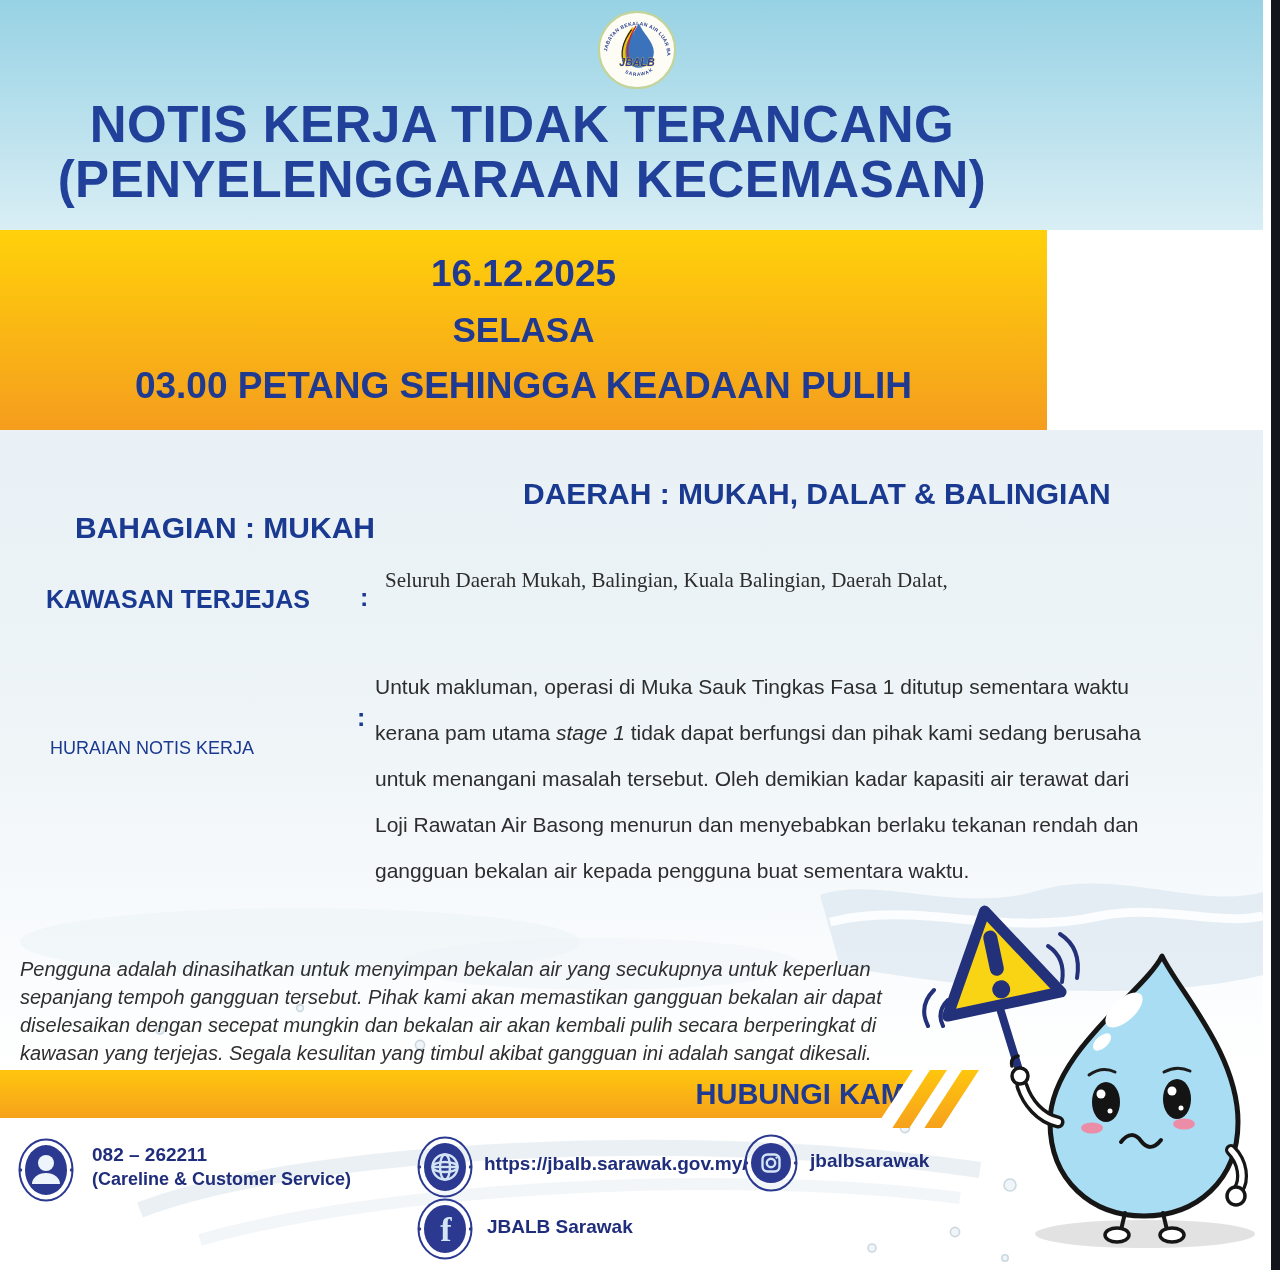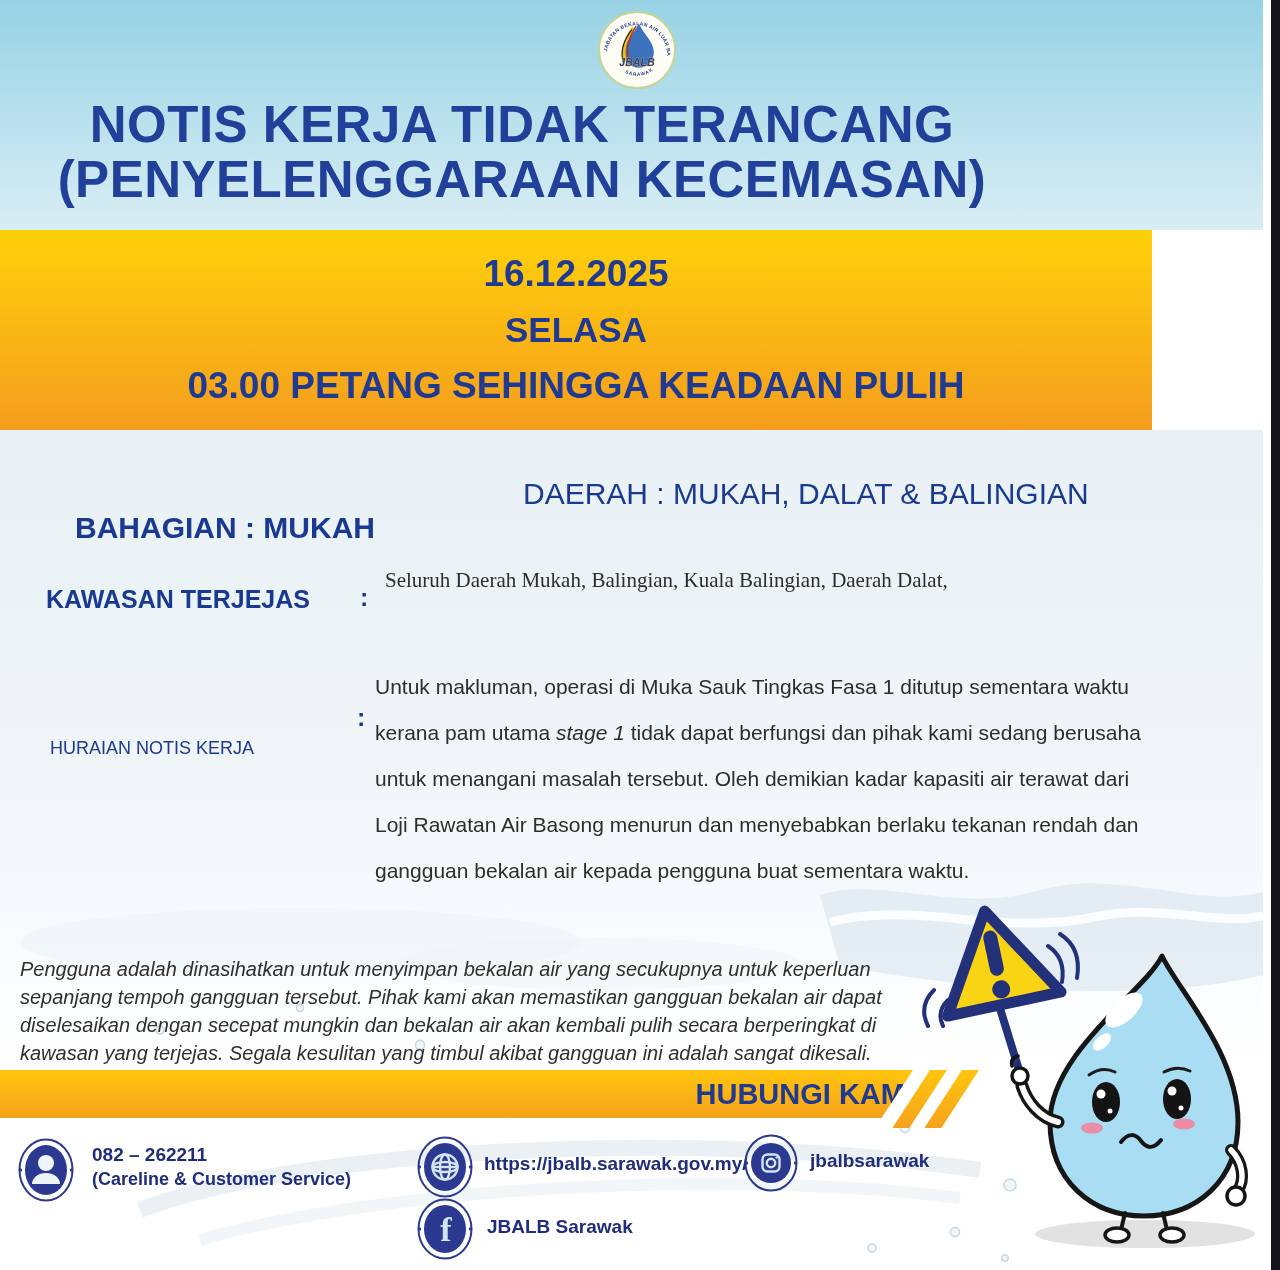--- a/index.html
+++ b/index.html
@@ -8,34 +8,34 @@
 
   
   .header{position:absolute;left:0;top:0;width:1263px;height:230px;
           background:linear-gradient(180deg,var(--header_top,#97d2e4) 0%,var(--header_bottom,#d9eef5) 100%);}
   .logo{position:absolute;left:598px;top:11px;width:78px;height:78px;}
   .title{position:absolute;left:0;top:97px;width:1044px;text-align:center;
          font-weight:bold;font-size:51px;line-height:55px;letter-spacing:.5px;
          color:var(--navy,#21409a);}
 
   
-  .band{position:absolute;left:0;top:230px;width:1152px;height:200px;
+  .band{position:absolute;left:0;top:230px;width:1047px;height:200px;
         background:linear-gradient(180deg,var(--orange_top,#ffd10a) 0%,var(--orange_bottom,#f59d1e) 100%);
         display:flex;flex-direction:column;align-items:center;justify-content:center;gap:15px;
         color:var(--band_text,#1f3a90);font-weight:bold;}
   .sch-date{font-size:37px;}
   .sch-day{font-size:35px;}
   .sch-time{font-size:37px;}
 
   
   .mid{position:absolute;left:0;top:430px;width:1263px;height:640px;
        background:linear-gradient(180deg,#e9f1f6 0%,#eef4f7 45%,#f7fafc 75%,#ffffff 100%);}
 
   .bahagian{position:absolute;left:75px;top:477px;font-size:30px;font-weight:bold;color:var(--label_navy,#1a3990);margin-top:34px;}
-  .daerah{position:absolute;left:523px;top:477px;font-size:30px;font-weight:normal;color:var(--label_navy,#1a3990);}
+  .daerah{position:absolute;left:523px;top:477px;font-size:30px;font-weight:bold;color:var(--label_navy,#1a3990);}
 
   .kw-label{position:absolute;left:46px;top:585px;font-size:25px;font-weight:bold;color:var(--label_navy,#1a3990);}
   .kw-colon{position:absolute;left:360px;top:583px;font-size:25px;font-weight:bold;color:var(--label_navy,#1a3990);}
   .kw-lines{position:absolute;left:385px;top:557px;font-size:21px;line-height:47px;color:var(--body_text,#2d2d2d);font-family:Liberation Serif, serif;}
 
   .hr-label{position:absolute;left:50px;top:738px;font-size:18px;font-weight:normal;color:var(--label_navy,#1a3990);}
   .hr-colon{position:absolute;left:357px;top:703px;font-size:25px;font-weight:bold;color:var(--label_navy,#1a3990);}
   .hr-lines{position:absolute;left:375px;top:664px;font-size:21px;line-height:46px;color:var(--body_text,#2d2d2d);}
   .hr-lines .it{font-style:italic;}
 

